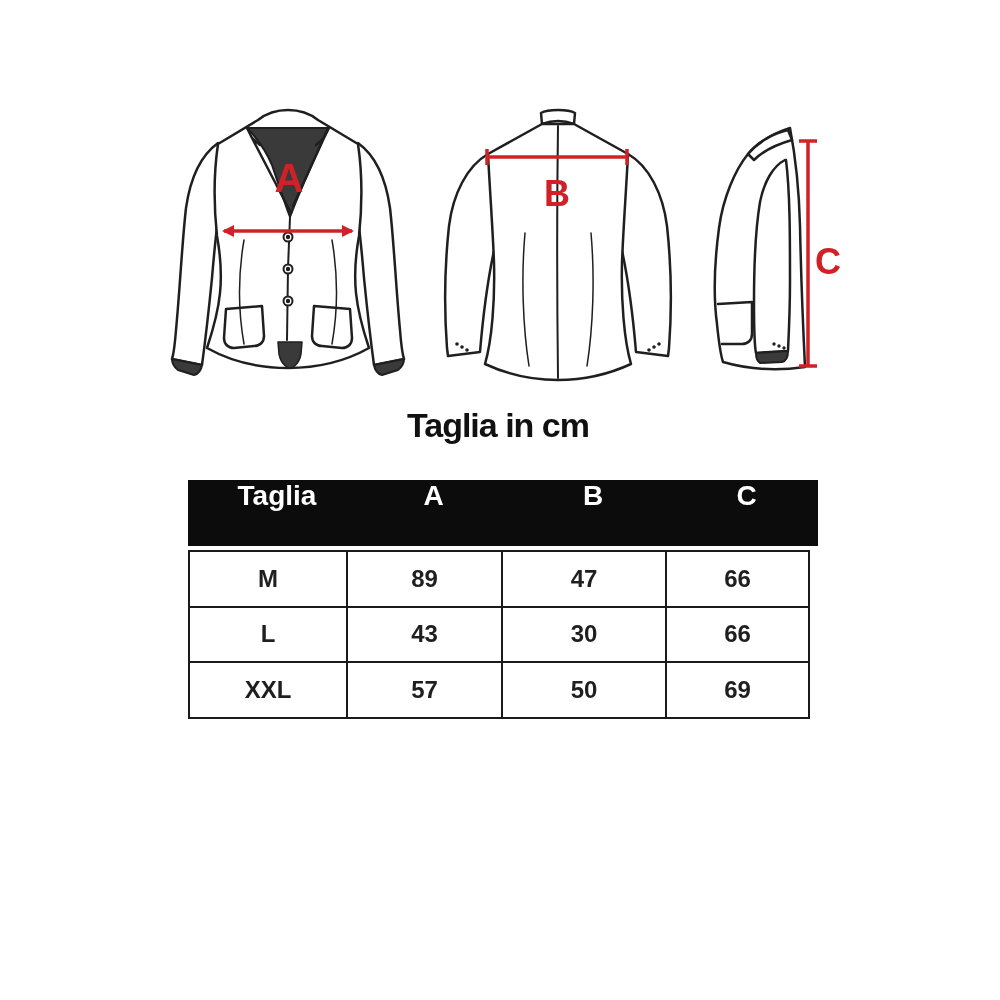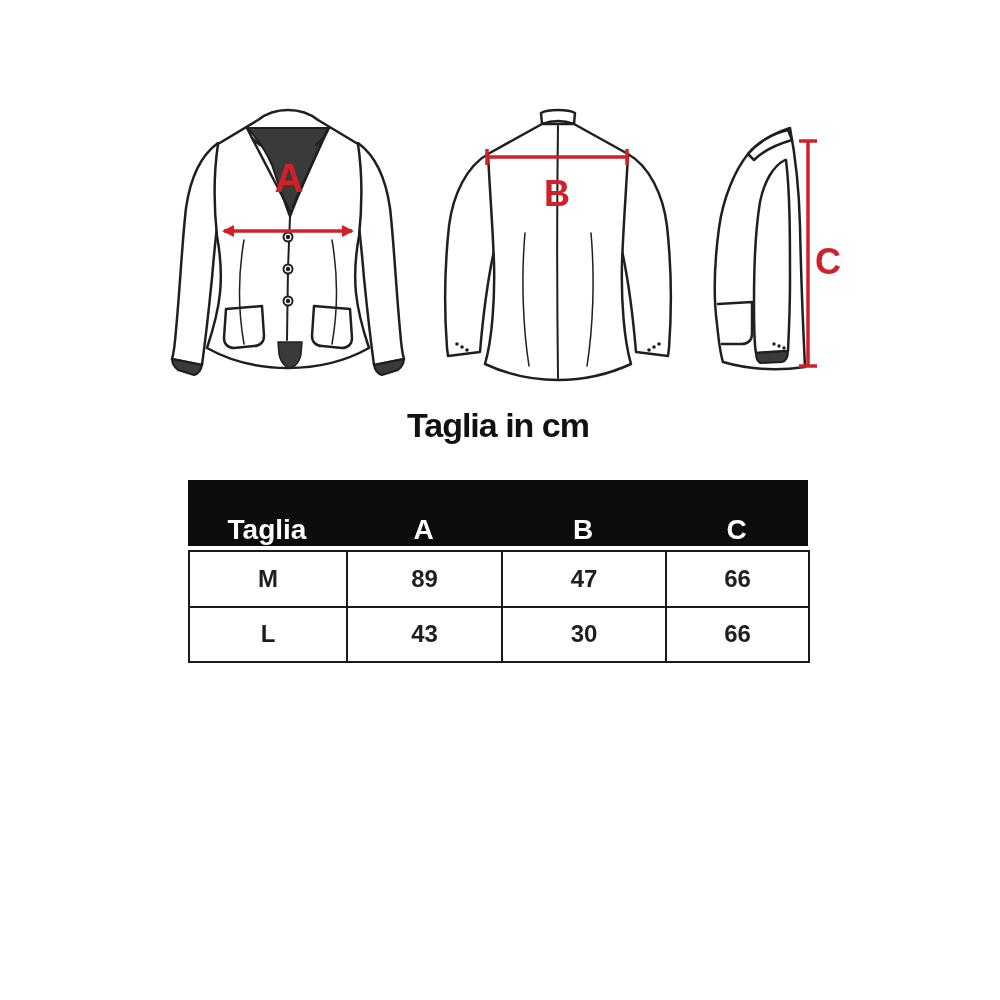--- a/index.html
+++ b/index.html
@@ -14,21 +14,22 @@
 
   .page-title{
     position:absolute;left:188px;top:402px;width:620px;height:46px;
     text-align:center;font-size:34px;line-height:46px;font-weight:bold;
     letter-spacing:-1px;color:#111111;
   }
 
   .size-table{position:absolute;left:188px;top:480px;width:620px;}
   .header-bar{
     display:flex;width:620px;height:66px;background:#0c0c0c;
-    align-items:flex-end;
+    align-items:flex-start;
+    padding-left:10px;
   }
   .header-cell{
     color:#ffffff;font-size:28px;font-weight:bold;text-align:center;
   }
   .hc-0{width:158px;} .hc-1{width:155px;} .hc-2{width:164px;} .hc-3{width:143px;}
   .body-table{
     border-collapse:collapse;width:620px;margin-top:4px;table-layout:fixed;
   }
   .body-table td{
     border:2px solid #1a1a1a;height:53.5px;text-align:center;
@@ -171,17 +172,23 @@
           <td>89</td>
           <td>47</td>
           <td>66</td>
         </tr>
         <tr>
           <td>L</td>
           <td>43</td>
           <td>30</td>
           <td>66</td>
         </tr>
+        <tr>
+          <td>XXL</td>
+          <td>57</td>
+          <td>50</td>
+          <td>69</td>
+        </tr>
       </tbody>
     </table>
   </div>
 
 </div>
 
 </body></html>

